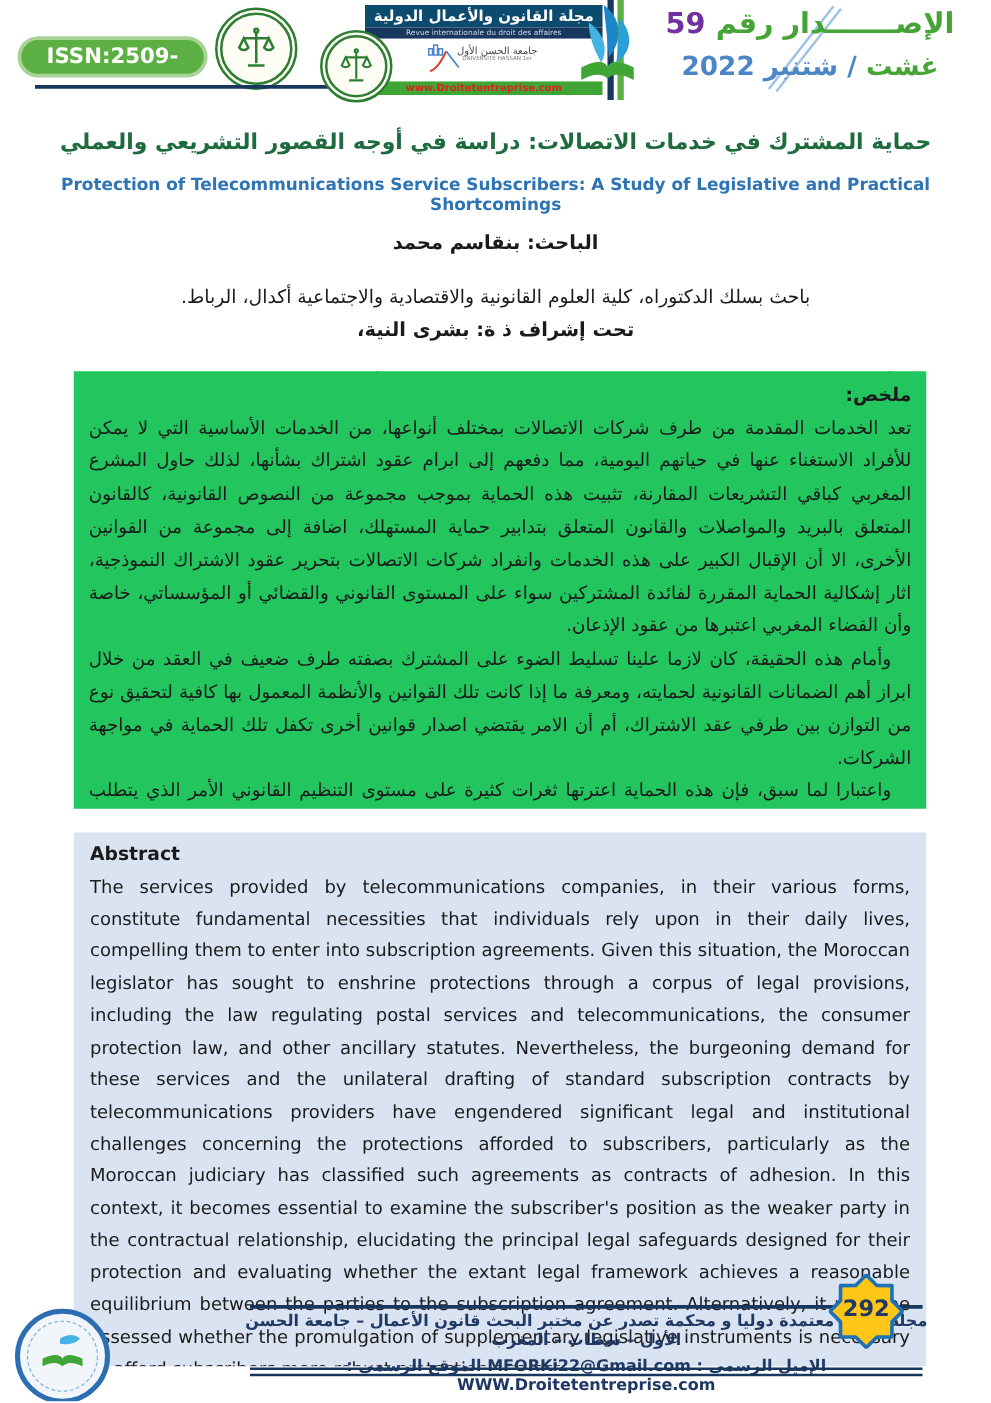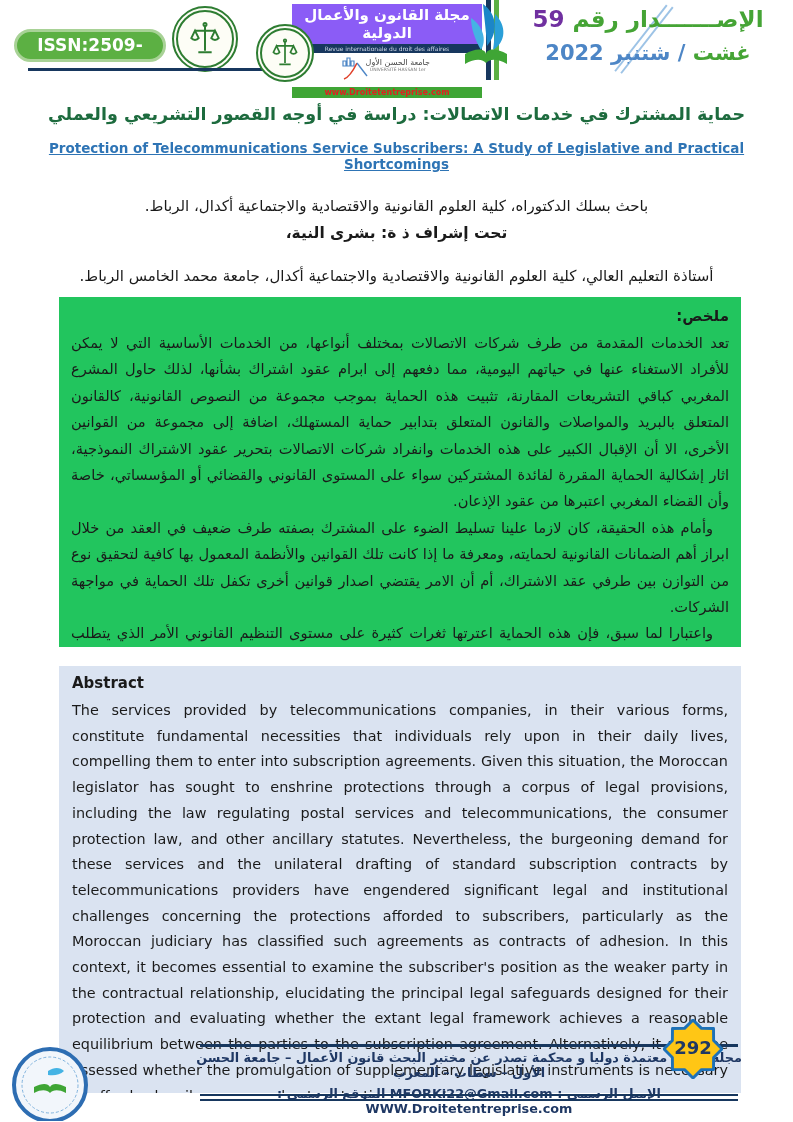--- a/index.html
+++ b/index.html
@@ -18,21 +18,21 @@
     color:#fff; font-weight:bold; font-size:17px; line-height:27px; text-align:center;
   }
   .seal {
     position:absolute; border-radius:50%; background:#fdfdf6;
     border:6px double #2e7d32; display:flex; align-items:center; justify-content:center;
   }
   .seal-1 { left:172px; top:6px; width:66px; height:66px; }
   .seal-2 { left:256px; top:24px; width:58px; height:58px; z-index:4; }
   .header-rule { position:absolute; left:28px; top:68px; width:452px; height:3px; background:#17375e; }
   .jlogo { position:absolute; left:292px; top:4px; width:190px; height:66px; z-index:2; }
-  .jl-ar { background:#8b5cf6; color:#fff; font-weight:bold; font-size:15px; text-align:center; padding:2px 0; }
+  .jl-ar { background:#0c4a6e; color:#fff; font-weight:bold; font-size:12px; text-align:center; padding:2px 0; }
   .jl-fr { background:#17375e; color:#cfd8e6; font-size:6px; text-align:center; padding:1px 0; }
   .jl-mid { position:relative; background:#fff; height:34px; }
   .jl-univ { position:absolute; right:52px; top:5px; text-align:center; color:#333; }
   .jl-univ .u-ar { font-size:8px; color:#444; }
   .jl-univ .u-fr { font-size:4.5px; color:#777; }
   .jl-chart { position:absolute; left:48px; top:2px; }
   .jl-web { background:#3fa535; color:#e02020; font-weight:bold; font-size:8px; text-align:center; padding:1px 0; }
   .bird { position:absolute; left:463px; top:2px; z-index:3; }
   .vbar { position:absolute; top:0; height:80px; }
   .vbar.navy { left:486px; width:5px; background:#17375e; }
@@ -40,21 +40,21 @@
   .header-right { position:absolute; left:510px; top:6px; width:276px; text-align:center; direction:rtl; }
   .issue-line { font-size:23px; font-weight:bold; color:#45a435; white-space:nowrap; }
   .issue-num { color:#7030a0; }
   .date-line { margin-top:9px; font-size:21px; font-weight:bold; color:#4d86c6; white-space:nowrap; }
   .date-m1 { color:#45a435;margin-top:32px; }
   .slash { position:absolute; width:1.5px; height:84px; background:#9dc3e6; transform:rotate(38deg); }
   .slash.s1 { left:640px; top:-4px; }
   .slash.s2 { left:646px; top:-2px; }
   
   .title-ar { margin:104px 40px 0; text-align:center; direction:rtl; color:#1d6b3e; font-size:17.5px; font-weight:bold; }
-  .title-en { margin:16px 30px 0; text-align:center; color:#2e74b5; font-size:13.5px; font-weight:bold;text-decoration:underline; }
+  .title-en { margin:16px 30px 0; text-align:center; color:#2e74b5; font-size:13.5px; font-weight:bold; }
   .author-line { text-align:center; direction:rtl; font-size:15px; }
   .bold { font-weight:bold; }
   .researcher { margin-top:13px; font-size:15.5px; }
   .aff { margin-top:25px; }
   .supervisor { margin-top:9px; font-size:15.5px; }
   
   .abstract-ar {
     position:absolute; left:59px; top:297px; width:682px; height:350px;
     background:#22c55e; padding:6px 12px; direction:rtl; overflow:hidden;
     font-size:14.6px; line-height:26.4px;
@@ -155,20 +155,21 @@
       </div>
       <div class="date-line">
         <span class="date-m1">غشت</span><span> / شتنبر 2022</span>
       </div>
     </div>
   </div>
 
   <h1 class="title-ar">حماية المشترك في خدمات الاتصالات: دراسة في أوجه القصور التشريعي والعملي</h1>
   <div class="title-en">Protection of Telecommunications Service Subscribers: A Study of Legislative and Practical Shortcomings</div>
 
+  <div class="author-line researcher bold">الباحث: بنقاسم محمد</div>
   <div class="author-line aff">باحث بسلك الدكتوراه، كلية العلوم القانونية والاقتصادية والاجتماعية أكدال، الرباط.</div>
   <div class="author-line supervisor bold">تحت إشراف ذ ة: بشرى النية،</div>
   <div class="author-line aff">أستاذة التعليم العالي، كلية العلوم القانونية والاقتصادية  والاجتماعية أكدال، جامعة محمد الخامس الرباط.</div>
 
   <section class="abstract-ar">
     <h2>ملخص:</h2>
     <p>تعد الخدمات المقدمة من طرف شركات الاتصالات بمختلف أنواعها، من الخدمات الأساسية التي لا يمكن للأفراد الاستغناء عنها في حياتهم اليومية، مما دفعهم إلى ابرام عقود اشتراك بشأنها، لذلك حاول المشرع المغربي كباقي التشريعات المقارنة، تثبيت هذه الحماية بموجب مجموعة من النصوص القانونية، كالقانون المتعلق بالبريد والمواصلات والقانون المتعلق بتدابير حماية المستهلك، اضافة إلى مجموعة من القوانين الأخرى، الا أن الإقبال الكبير على هذه الخدمات وانفراد شركات الاتصالات بتحرير عقود الاشتراك النموذجية، اثار إشكالية الحماية المقررة لفائدة المشتركين سواء على المستوى القانوني والقضائي أو المؤسساتي، خاصة وأن القضاء المغربي اعتبرها من عقود الإذعان.</p>
     <p class="ind">وأمام هذه الحقيقة، كان لازما علينا تسليط الضوء على المشترك بصفته طرف ضعيف في العقد من خلال ابراز أهم الضمانات القانونية لحمايته، ومعرفة ما إذا كانت تلك القوانين والأنظمة المعمول بها كافية لتحقيق نوع من التوازن بين طرفي عقد الاشتراك، أم أن الامر يقتضي اصدار قوانين أخرى تكفل تلك الحماية في مواجهة الشركات.</p>
     <p class="ind">واعتبارا لما سبق، فإن هذه الحماية اعترتها ثغرات كثيرة على مستوى التنظيم القانوني الأمر الذي يتطلب مواكبة تشريعية تساهم في الرقي بالقواعد المنظمة لها، وتكفل الحماية اللازمة لهذه الفئة وتعزيز ثقتهم في شركات الاتصالات.</p>
 

